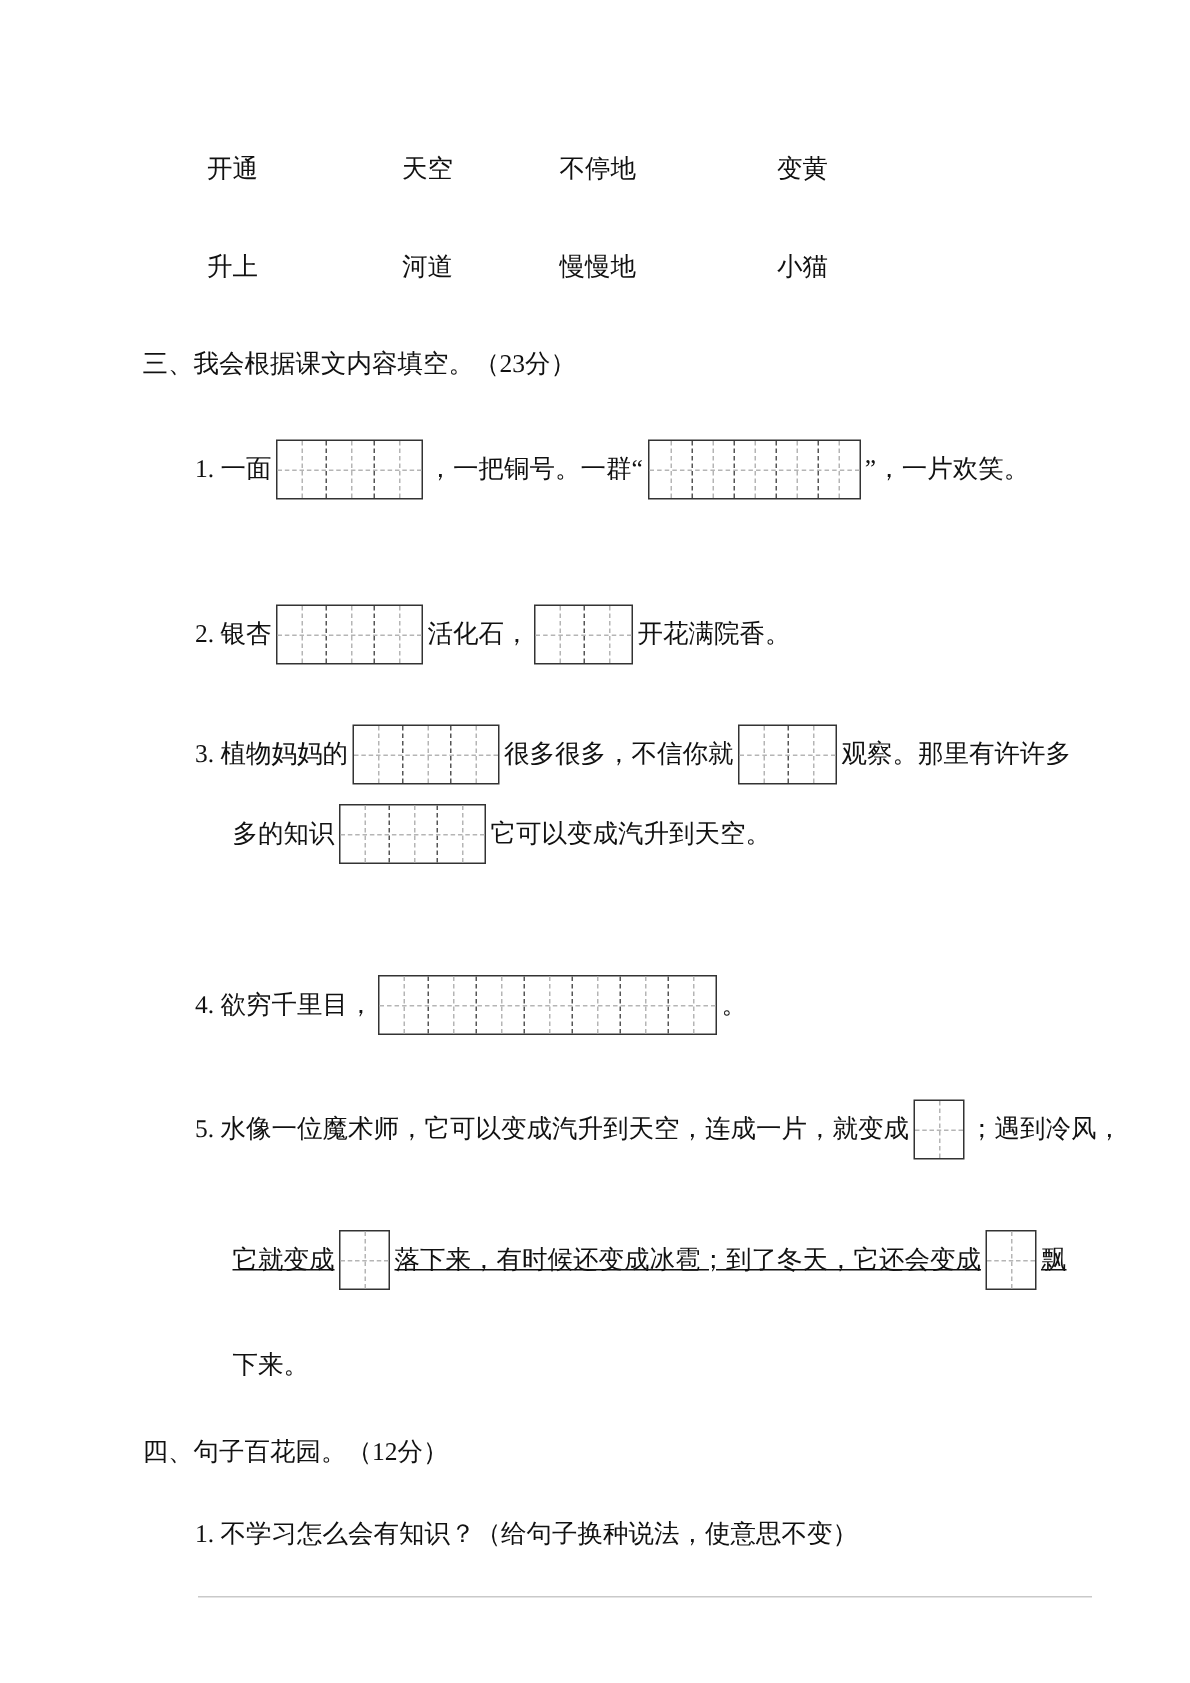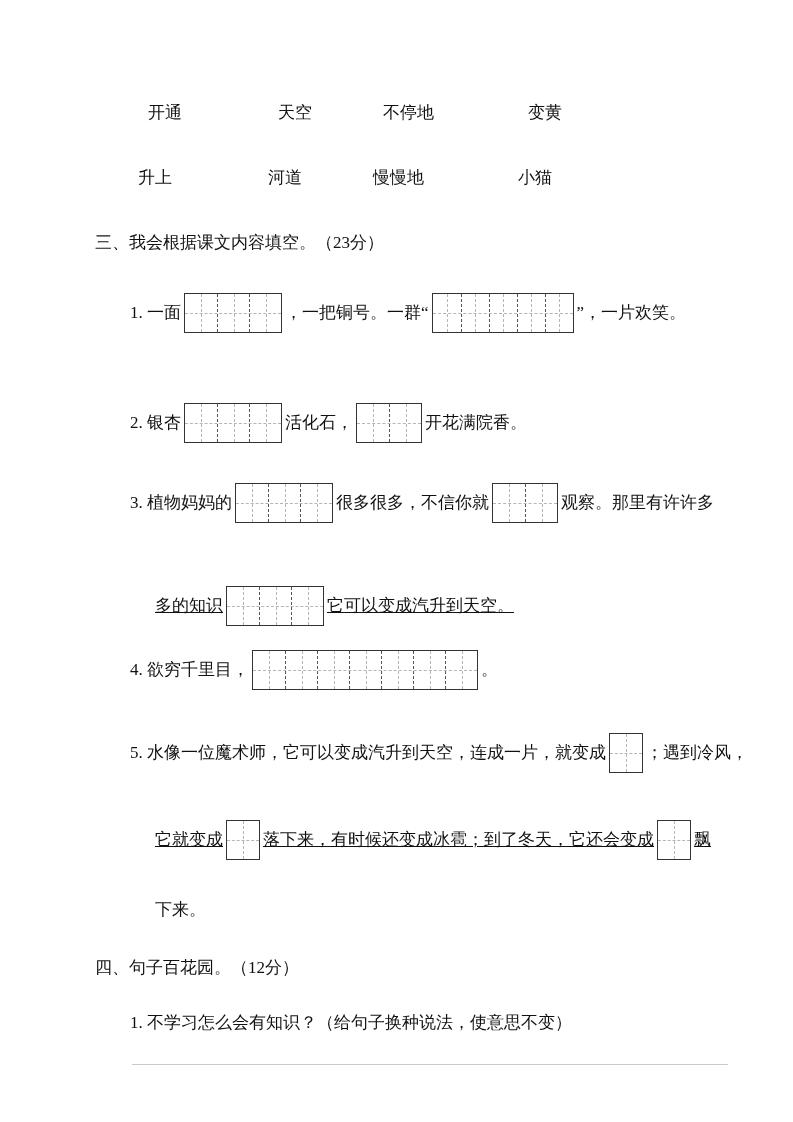--- a/index.html
+++ b/index.html
@@ -57,21 +57,21 @@
   .rule {
     position:absolute;
     border-top:1px solid #c9c9c9;
   }
 </style>
 </head>
 <body>
 
 <div class="page">
 
-  <div class="line wordrow" style="top:103px; left:148px;">
+  <div class="line wordrow" style="top:103px; left:138px;">
     <span class="c1">开通</span>
     <span class="c2">天空</span>
     <span class="c3">不停地</span>
     <span class="c4">变黄</span>
   </div>
   <div class="line wordrow" style="top:168px; left:138px;">
     <span class="c1">升上</span>
     <span class="c2">河道</span>
     <span class="c3">慢慢地</span>
     <span class="c4">小猫</span>
@@ -98,21 +98,21 @@
   </div>
 
   <div class="line" style="top:483px; left:130px;">
     <span>3. 植物妈妈的</span>
     <span class="tzg"><span class="cell"></span><span class="cell"></span><span class="cell"></span><span class="hmid"></span></span>
     <span>很多很多，不信你就</span>
     <span class="tzg"><span class="cell"></span><span class="cell"></span><span class="hmid"></span></span>
     <span>观察。那里有许许多</span>
   </div>
 
-  <div class="line" style="top:586px; left:155px;text-decoration:underline;">
+  <div class="line" style="top:536px; left:155px;">
     <span>多的知识</span>
     <span class="tzg"><span class="cell"></span><span class="cell"></span><span class="cell"></span><span class="hmid"></span></span>
     <span>它可以变成汽升到天空。</span>
   </div>
 
   <div class="line" style="top:650px; left:130px;">
     <span>4. 欲穷千里目，</span>
     <span class="tzg"><span class="cell"></span><span class="cell"></span><span class="cell"></span><span class="cell"></span><span class="cell"></span><span class="cell"></span><span class="cell"></span><span class="hmid"></span></span>
     <span>。</span>
   </div>

